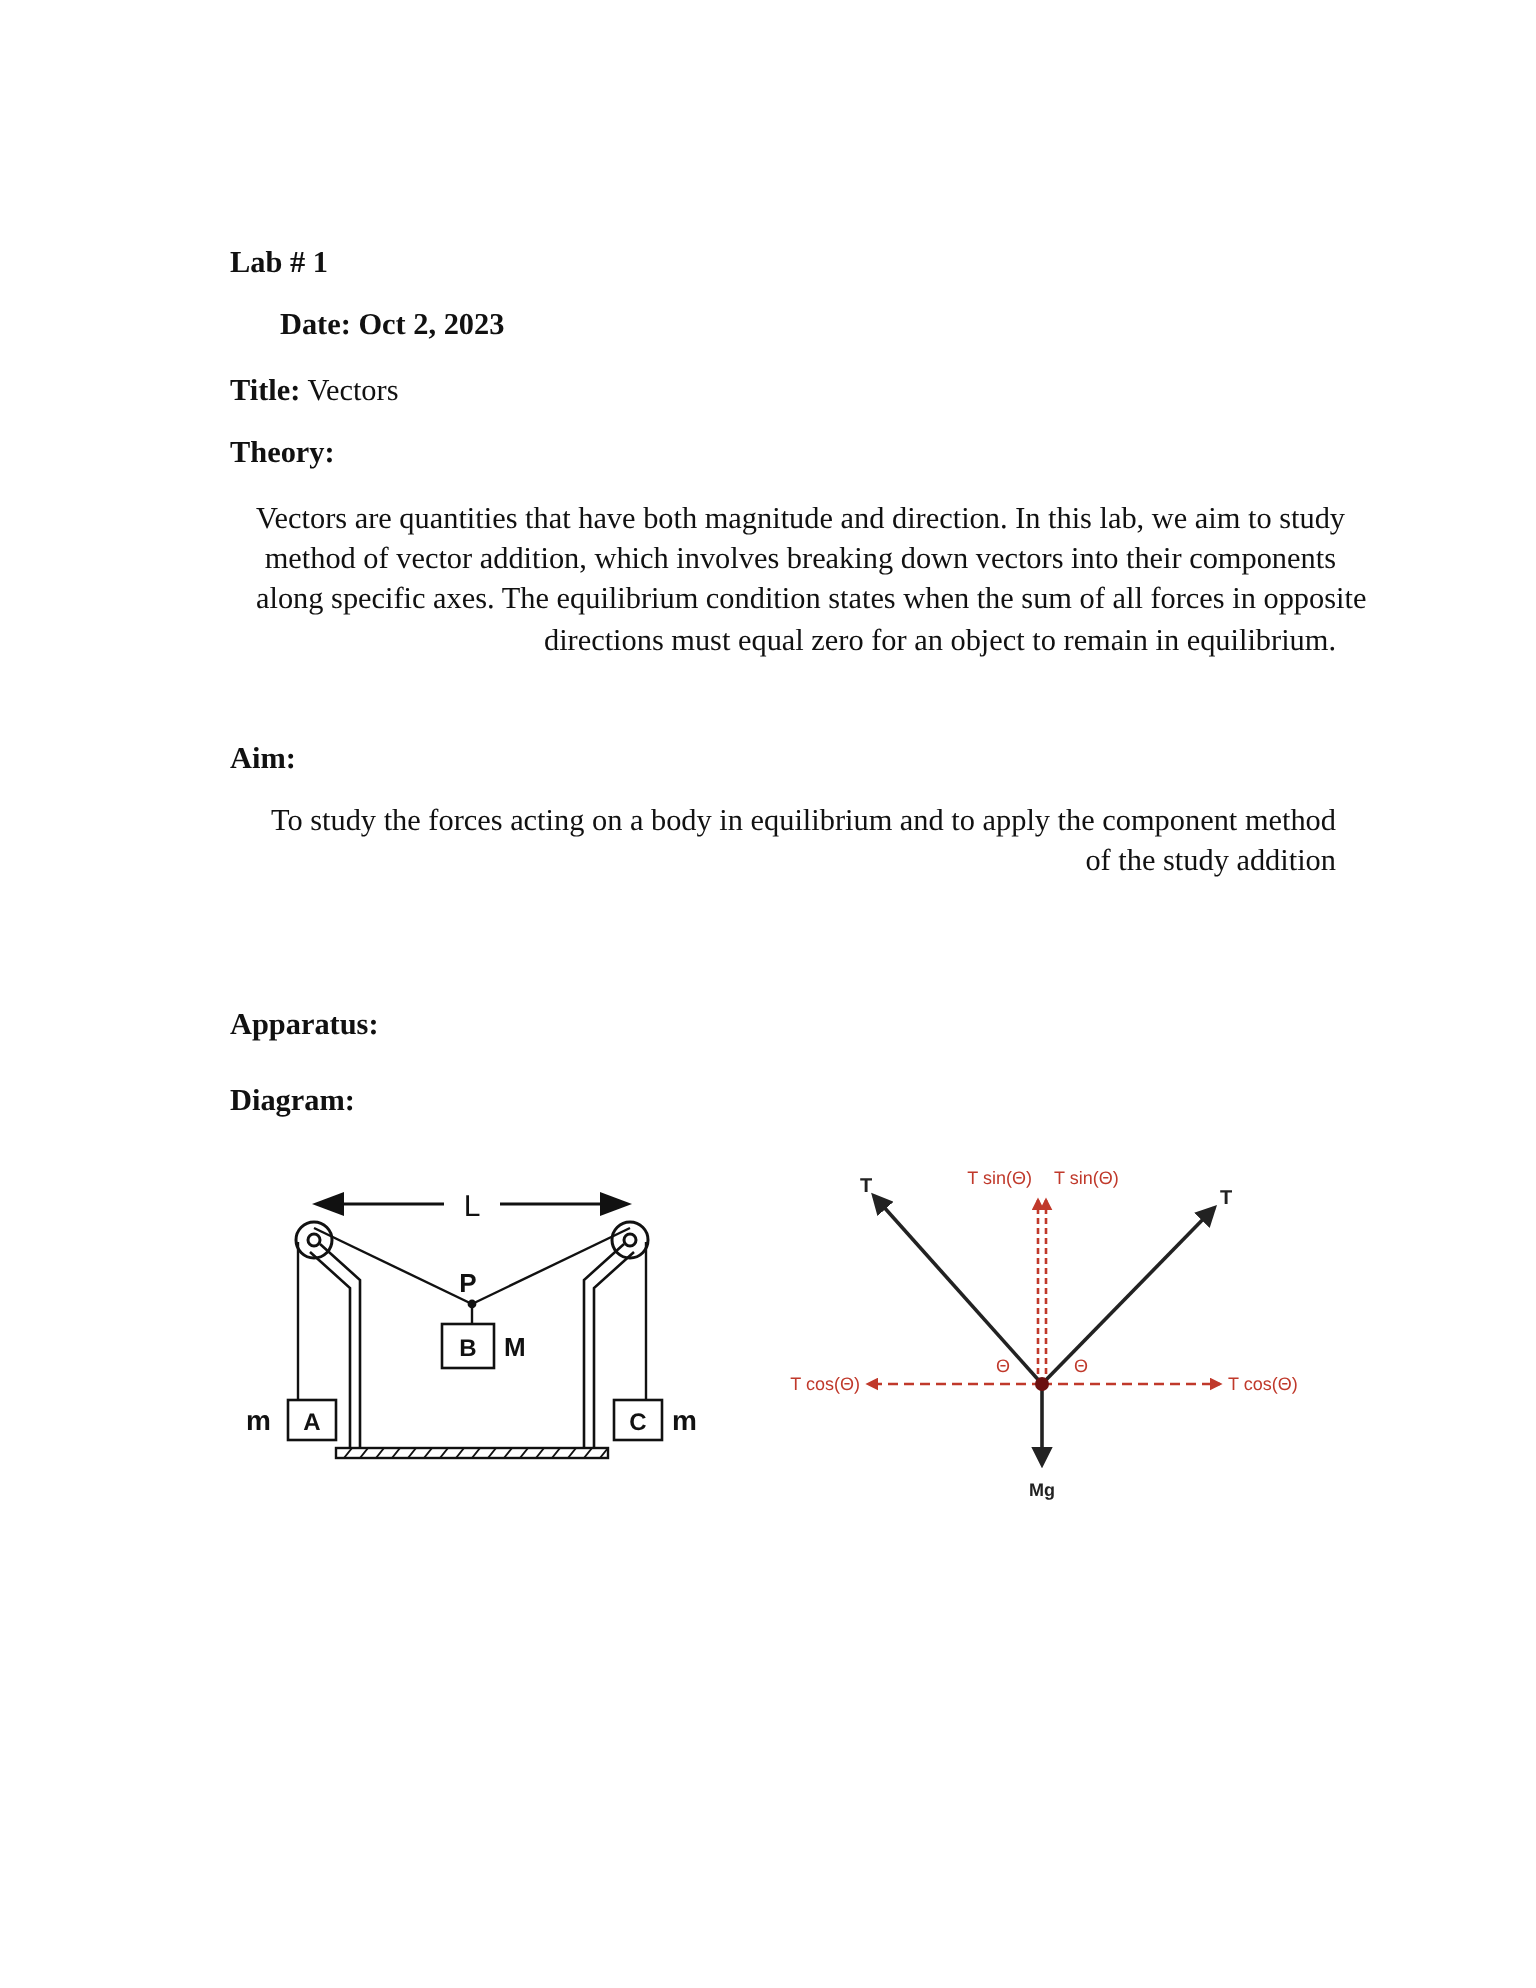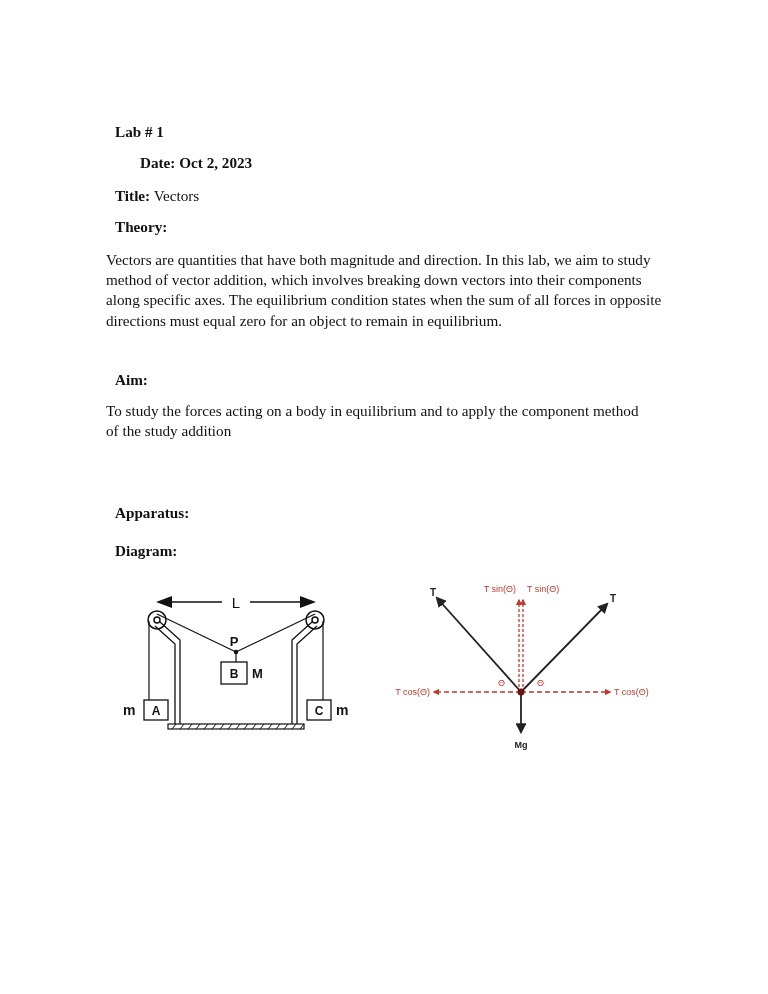--- a/index.html
+++ b/index.html
@@ -14,32 +14,33 @@
       overflow: hidden;
       font-family: "Liberation Serif", serif;
       color: #111111;
     }
     .page {
       position: absolute;
       left: 0; top: 0;
       width: 646px;
       height: 994px;
       background: #ffffff;
+      text-align: right;
     }
     .line {
       position: absolute;
       left: 115px;
       font-size: 15.2px;
       line-height: 20px;
       white-space: nowrap;
     }
     .bold { font-weight: bold; }
     .para {
       position: absolute;
-      left: 106px;
+      left: 128px;
       width: 540px;
       font-size: 15.2px;
       line-height: 20.2px;
     }
     .para span.row { display: block; white-space: nowrap; }
     #lab-line { top: 122px; }
     #date-line { top: 153px; margin-left: 25px; }
     #title-line { top: 186px; }
     #theory-heading { top: 217px; }
     #theory-para { top: 250px; }

